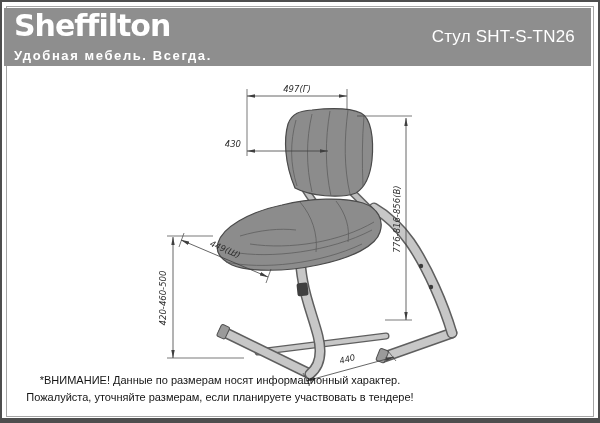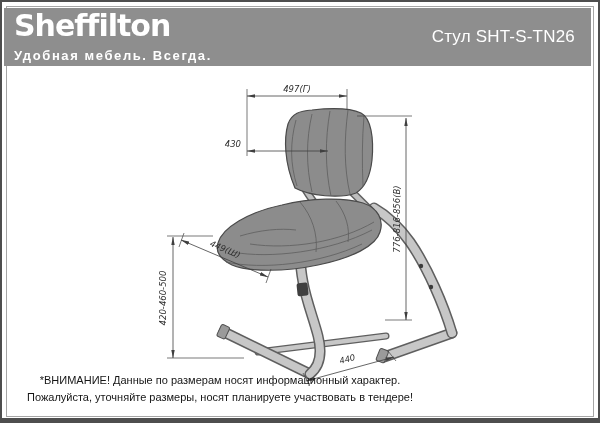--- a/index.html
+++ b/index.html
@@ -139,14 +139,14 @@
   <text class="dim-text" x="297" y="92" text-anchor="middle">497(Г)</text>
   <text class="dim-text" x="241" y="147" text-anchor="end">430</text>
   <text class="dim-text" transform="translate(224,252) rotate(23)" text-anchor="middle">449(Ш)</text>
   <text class="dim-text" transform="translate(166,298) rotate(-90)" text-anchor="middle">420-460-500</text>
   <text class="dim-text" transform="translate(400,219) rotate(-90)" text-anchor="middle">776-816-856(В)</text>
   <text class="dim-text" transform="translate(348,362) rotate(-15)" text-anchor="middle">440</text>
 </svg>
 
 <div class="footer">
   <div>*ВНИМАНИЕ! Данные по размерам носят информационный характер.</div>
-  <div>Пожалуйста, уточняйте размеры, носят планируете участвовать в тендере!</div>
+  <div>Пожалуйста, уточняйте размерам, если планируете участвовать в тендере!</div>
 </div>
 
 </body></html>

